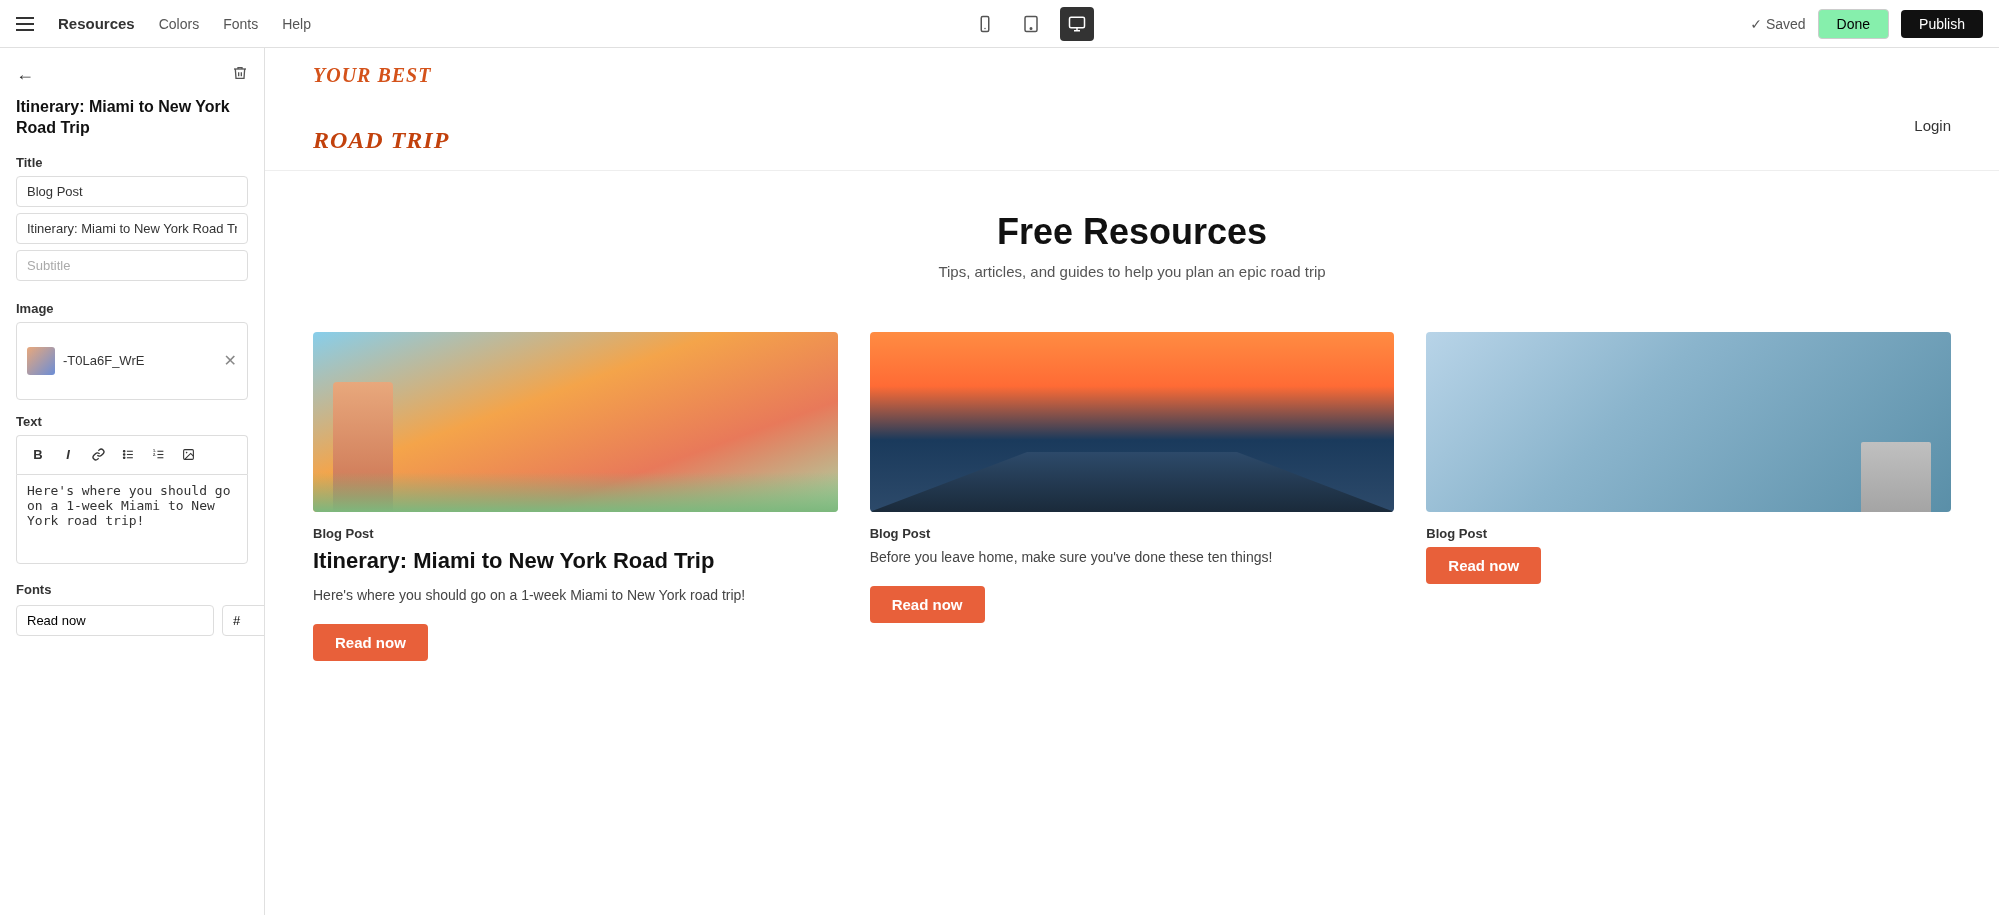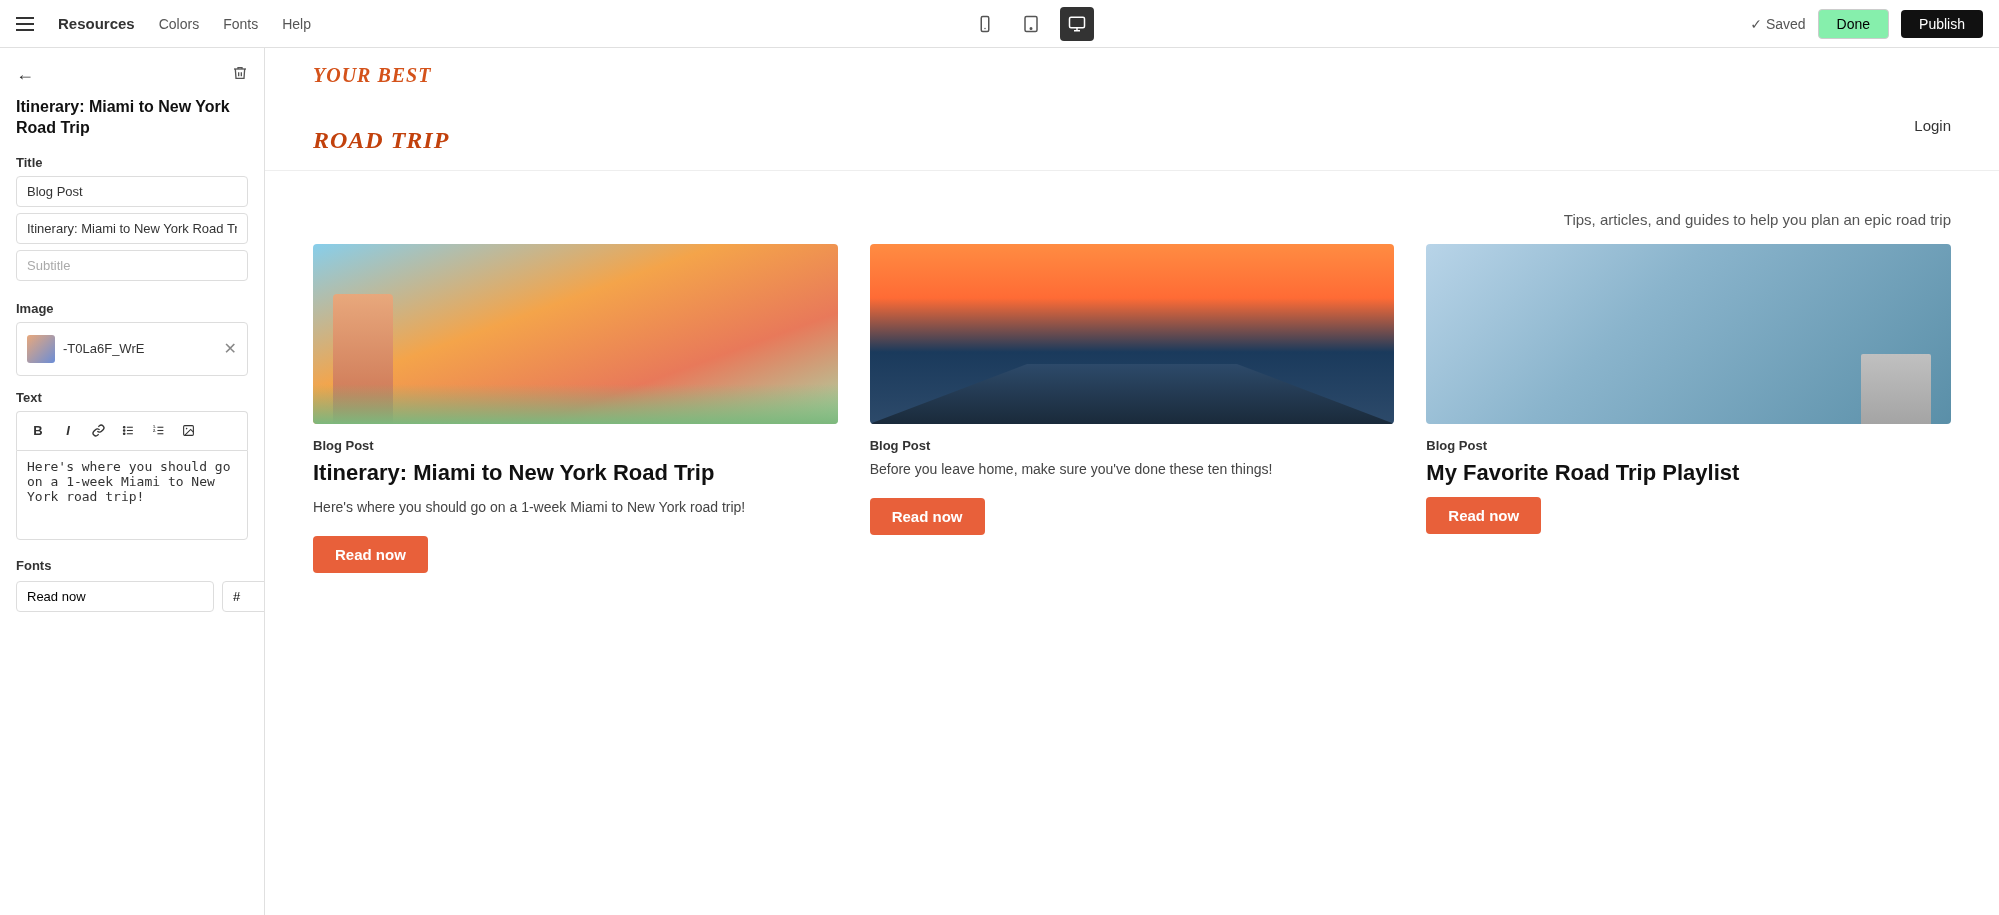--- a/index.html
+++ b/index.html
@@ -49,21 +49,21 @@
     .sidebar-title { font-size: 16px; font-weight: 700; color: #111; margin-bottom: 16px; line-height: 1.3; }
     .field-label { font-size: 13px; font-weight: 600; color: #333; margin-bottom: 6px; margin-top: 14px; }
     .field-input {
       width: 100%; padding: 7px 10px; border: 1px solid #ddd;
       border-radius: 4px; font-size: 13px; color: #333; background: #fff;
       margin-bottom: 6px;
     }
     .field-input::placeholder { color: #aaa; }
     .image-field {
       display: flex; align-items: center; justify-content: space-between;
-      border: 1px solid #ddd; border-radius: 4px; padding: 12px 10px;
+      border: 1px solid #ddd; border-radius: 4px; padding: 24px 10px;
       background: #fff; margin-bottom: 0;
     }
     .image-field-left { display: flex; align-items: center; gap: 8px; font-size: 13px; color: #333; }
     .image-thumb {
       width: 28px; height: 28px; border-radius: 3px; background: linear-gradient(135deg, #e8a87c, #6b8dd6);
       flex-shrink: 0;
     }
     .image-clear { background: none; border: none; cursor: pointer; font-size: 16px; color: #888; }
     .text-toolbar {
       display: flex; gap: 4px; border: 1px solid #ddd; border-bottom: none;
@@ -93,21 +93,21 @@
       padding: 16px 48px; border-bottom: 1px solid #eee; gap: 40px;
     }
     .site-logo { font-family: Georgia, serif; }
     .logo-line1 { font-size: 20px; font-weight: 900; color: #d4521a; letter-spacing: 1px; font-style: italic; }
     .logo-line2 { font-size: 24px; font-weight: 900; color: #c2410c; letter-spacing: 1px; font-style: italic; margin-top: 40px; }
     .site-login { font-size: 15px; color: #333; cursor: pointer; margin-top: 32px; }
 
     
     .resources-section { padding: 40px 48px; }
     .resources-heading { font-size: 36px; font-weight: 800; text-align: center; color: #111; margin-bottom: 10px; }
-    .resources-subheading { font-size: 15px; color: #555; text-align: right; margin-bottom: 16px; }
+    .resources-subheading { font-size: 15px; color: #555; text-align: center; margin-bottom: 52px; }
 
     
     .cards-grid { display: grid; grid-template-columns: repeat(3, 1fr); gap: 32px; }
     .card { background: #fff; }
     .card-category { font-size: 13px; font-weight: 600; color: #333; margin-bottom: 6px; }
     .card-title { font-size: 22px; font-weight: 800; color: #111; margin-bottom: 10px; line-height: 1.25; }
     .card-text { font-size: 14px; color: #444; line-height: 1.5; margin-bottom: 18px; }
     .read-now-btn {
       padding: 10px 22px; background: #e8603a; color: #fff;
       border: none; border-radius: 4px; font-size: 15px; font-weight: 600;
@@ -285,20 +285,21 @@
 
       <header class="site-header">
         <div class="site-logo">
           <div class="logo-line1">YOUR BEST</div>
           <div class="logo-line2">ROAD TRIP</div>
         </div>
         <span class="site-login">Login</span>
       </header>
 
       <section class="resources-section">
+        <h1 class="resources-heading">Free Resources</h1>
         <p class="resources-subheading">Tips, articles, and guides to help you plan an epic road trip</p>
 
         <div class="cards-grid">
 
           <div class="card">
             <div class="card-img-miami"></div>
             <div class="card-category">Blog Post</div>
             <h2 class="card-title">Itinerary: Miami to New York Road Trip</h2>
             <p class="card-text">Here's where you should go on a 1-week Miami to New York road trip!</p>
             <button class="read-now-btn">Read now</button>
@@ -307,21 +308,20 @@
           <div class="card">
             <div class="card-img-road"></div>
             <div class="card-category">Blog Post</div>
             <p class="card-text">Before you leave home, make sure you've done these ten things!</p>
             <button class="read-now-btn">Read now</button>
           </div>
 
           <div class="card">
             <div class="card-img-playlist"></div>
             <div class="card-category">Blog Post</div>
-            <h2 class="card-title">My Favorite Road Trip Playlist</h2>
             <button class="read-now-btn">Read now</button>
           </div>
 
         </div>
       </section>
     </div>
   </div>
 </div>
 
 </body></html>

